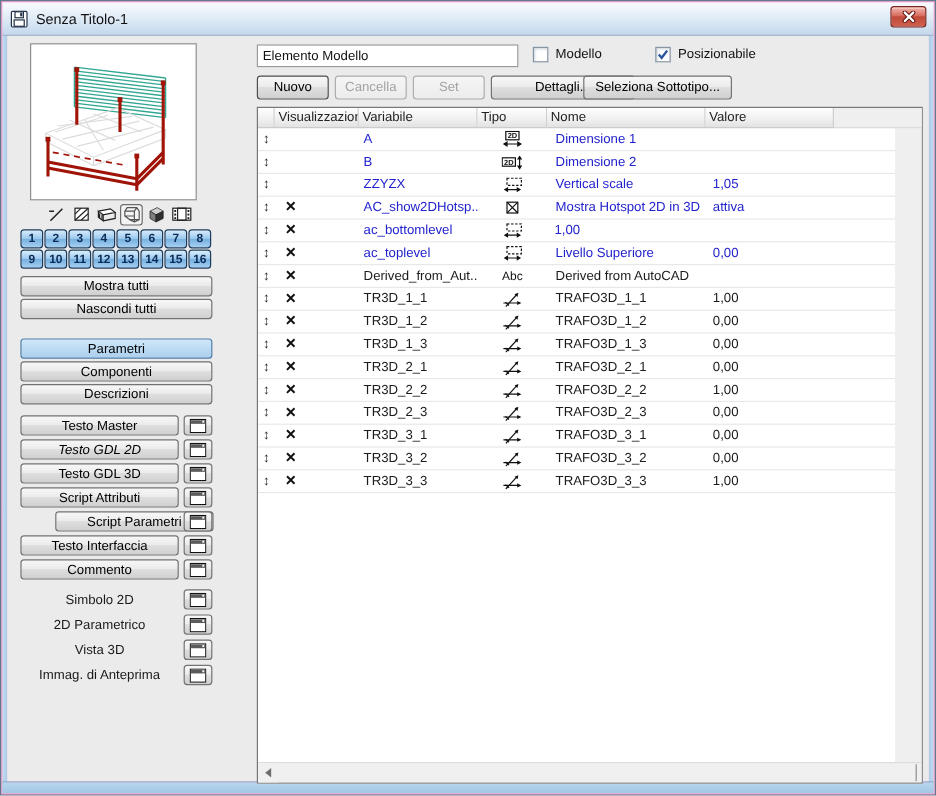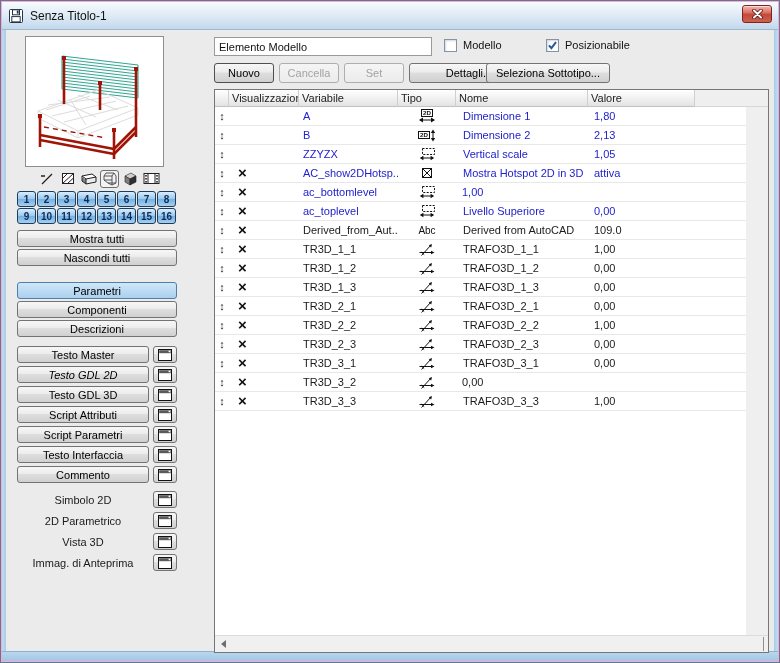--- a/index.html
+++ b/index.html
@@ -247,21 +247,21 @@
         <div class="btn script-row-btn" style="top: 376px;">Script Attributi</div>
         <div class="btn win-btn" style="top: 376px;">
           <span>
             <svg width="14" height="12" viewBox="0 0 14 12">
               <rect x="0.5" y="0.5" width="13" height="11" fill="#fff" stroke="#111"></rect>
               <rect x="1.2" y="1.2" width="11.6" height="3" fill="#5a5a5a"></rect>
               <rect x="10.6" y="1.6" width="1.6" height="1.6" fill="#fff"></rect>
             </svg>
           </span>
         </div>
-        <div class="btn script-row-btn" style="top: 396px;">Script Parametri</div>
+        <div class="btn script-row-btn" style="top: 396px; margin-left: 29px;">Script Parametri</div>
         <div class="btn win-btn" style="top: 396px;">
           <span>
             <svg width="14" height="12" viewBox="0 0 14 12">
               <rect x="0.5" y="0.5" width="13" height="11" fill="#fff" stroke="#111"></rect>
               <rect x="1.2" y="1.2" width="11.6" height="3" fill="#5a5a5a"></rect>
               <rect x="10.6" y="1.6" width="1.6" height="1.6" fill="#fff"></rect>
             </svg>
           </span>
         </div>
         <div class="btn script-row-btn" style="top: 416px;">Testo Interfaccia</div>
@@ -367,40 +367,38 @@
               <span>
                 <svg width="18" height="14" viewBox="0 0 18 14">
                   <rect x="3.5" y="0.5" width="11" height="7" fill="#fff" stroke="#111"></rect>
                   <text x="9" y="6.4" font-size="6.2" font-weight="bold" text-anchor="middle" font-family="Liberation Sans,sans-serif" fill="#111">2D</text>
                   <path d="M2 11 L16 11" stroke="#111"></path>
                   <path d="M1 11 L5 8.6 L5 13.4 Z M17 11 L13 8.6 L13 13.4 Z" fill="#111"></path>
                 </svg>
               </span>
             </span>
             <span class="c c4 blue">Dimensione 1</span>
-            <span class="c c5 blue">1,80</span>
           </div>
           <div class="trow">
             <span class="c c0">
               <span class="reorder">↕</span>
             </span>
             <span class="c c1"></span>
             <span class="c c2 blue">B</span>
             <span class="c c3">
               <span>
                 <svg width="18" height="13" viewBox="0 0 18 13">
                   <rect x="0.5" y="2.5" width="11" height="7" fill="#fff" stroke="#111"></rect>
                   <text x="6" y="8.4" font-size="6.2" font-weight="bold" text-anchor="middle" font-family="Liberation Sans,sans-serif" fill="#111">2D</text>
                   <path d="M15 2 L15 11" stroke="#111"></path>
                   <path d="M15 0.5 L12.8 4 L17.2 4 Z M15 12.5 L12.8 9 L17.2 9 Z" fill="#111"></path>
                 </svg>
               </span>
             </span>
             <span class="c c4 blue">Dimensione 2</span>
-            <span class="c c5 blue">2,13</span>
           </div>
           <div class="trow">
             <span class="c c0">
               <span class="reorder">↕</span>
             </span>
             <span class="c c1"></span>
             <span class="c c2 blue">ZZYZX</span>
             <span class="c c3">
               <span>
                 <svg width="17" height="13" viewBox="0 0 17 13">
@@ -476,21 +474,20 @@
               <span class="reorder">↕</span>
             </span>
             <span class="c c1">
               <span class="hiddenx">×</span>
             </span>
             <span class="c c2">Derived_from_Aut...</span>
             <span class="c c3">
               <span><span class="abc">Abc</span></span>
             </span>
             <span class="c c4">Derived from AutoCAD</span>
-            <span class="c c5">109.0</span>
           </div>
           <div class="trow">
             <span class="c c0">
               <span class="reorder">↕</span>
             </span>
             <span class="c c1">
               <span class="hiddenx">×</span>
             </span>
             <span class="c c2">TR3D_1_1</span>
             <span class="c c3">
@@ -651,20 +648,21 @@
               <span>
                 <svg width="16" height="13" viewBox="0 0 16 13">
                   <path d="M0.5 9.5 L14 9.5" stroke="#111"></path>
                   <path d="M15.5 9.5 L12 7.8 L12 11.2 Z" fill="#111"></path>
                   <path d="M2.5 12.5 L12 2" stroke="#111"></path>
                   <path d="M13 1 L9.8 2.2 L12.2 4.4 Z" fill="#111"></path>
                   <path d="M2.2 9 L5.2 11.6" stroke="#111"></path>
                 </svg>
               </span>
             </span>
+            <span class="c c4">TRAFO3D_3_2</span>
             <span class="c c5">0,00</span>
           </div>
           <div class="trow">
             <span class="c c0">
               <span class="reorder">↕</span>
             </span>
             <span class="c c1">
               <span class="hiddenx">×</span>
             </span>
             <span class="c c2">TR3D_3_3</span>

